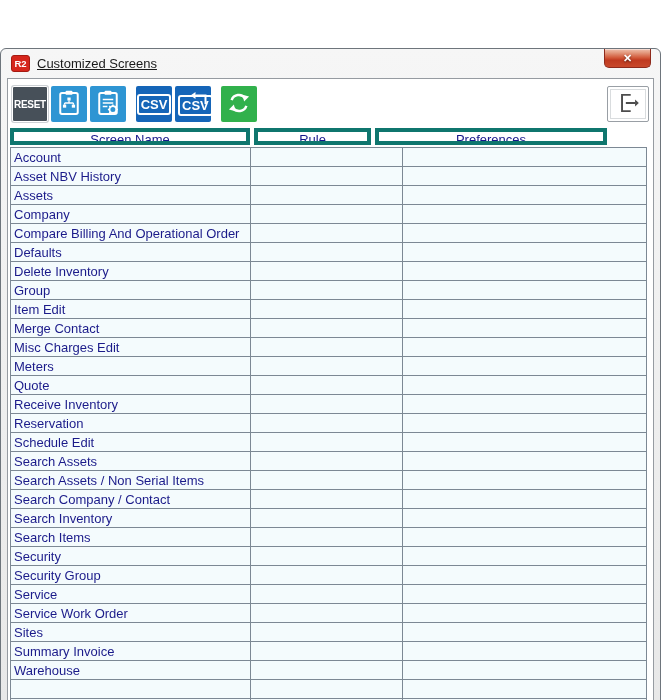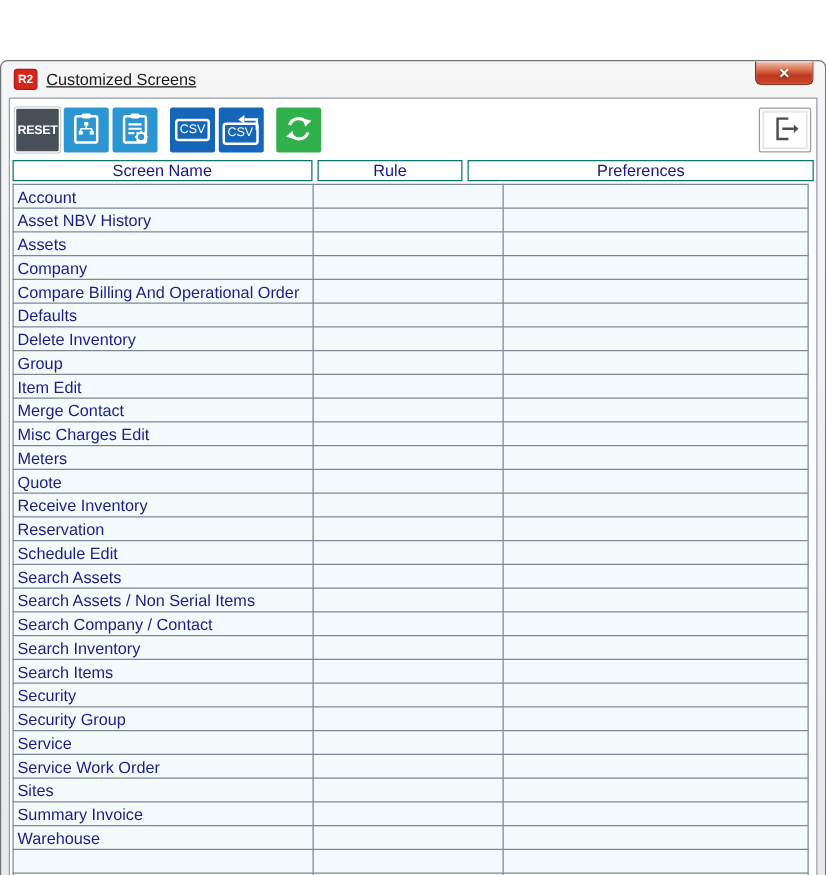--- a/index.html
+++ b/index.html
@@ -19,32 +19,32 @@
 
   .toolbar{display:flex;align-items:flex-end;padding:5px 3px 0 4px;height:38px;}
   .tbtn{width:36px;height:36px;box-sizing:border-box;border:none;border-radius:2px;
     display:flex;align-items:center;justify-content:center;padding:0;margin-right:3px;cursor:pointer;position:relative;}
   .reset{background:#475059;border:1px solid #fff;box-shadow:0 0 0 1px #ccd0d4;
     color:#fff;font-weight:bold;font-size:10px;letter-spacing:-0.3px;}
   .lblue{background:#2e95d3;}
   .dblue{background:#1565b8;}
   .green{background:#31b14c;}
   .groupgap{width:7px;flex:0 0 auto;}
-  .csvbox{border:2px solid #fff;border-radius:3px;color:#fff;font-size:10px;font-weight:normal;
+  .csvbox{border:2px solid #fff;border-radius:3px;color:#fff;font-size:13px;font-weight:bold;
     line-height:1;padding:2px 2px;letter-spacing:0;}
   .import .csvbox{position:absolute;left:3px;bottom:6px;}
   .import svg{position:absolute;right:2px;top:3px;}
   .exitbtn{margin-left:auto;margin-right:1px;width:42px;height:36px;box-sizing:border-box;background:#fff;
     border:1px solid #999fa5;border-radius:2px;box-shadow:inset 0 0 0 2px #fff,inset 0 0 0 3px #d9dcde;
     display:flex;align-items:center;justify-content:center;cursor:pointer;}
 
   .thead{display:flex;gap:4px;margin:6px 2px 2px 2px;}
-  .hcell{box-sizing:border-box;height:17px;border:1px solid #0f766e;background:#fff;color:#15158a;
+  .hcell{box-sizing:border-box;height:17px;border:4px solid #0f766e;background:#fff;color:#15158a;
     font-size:13px;line-height:15px;text-align:center;cursor:pointer;overflow:hidden;}
-  .hc1{width:240px}.hc2{width:117px}.hc3{width:277px}
+  .hc1{width:240px}.hc2{width:117px}.hc3{width:232px}
 
   .grid{border-collapse:collapse;table-layout:fixed;width:636px;margin:0 2px;border:1px solid #66727e;}
   .grid td{height:18px;border:1px solid #7c8894;background:#f4fbfd;color:#1b1b8a;font-size:13px;
     padding:0 2px 0 3px;overflow:hidden;white-space:nowrap;cursor:default;}
 </style>
 </head>
 <body>
 
 <div class="window">
   <div class="titlebar">

